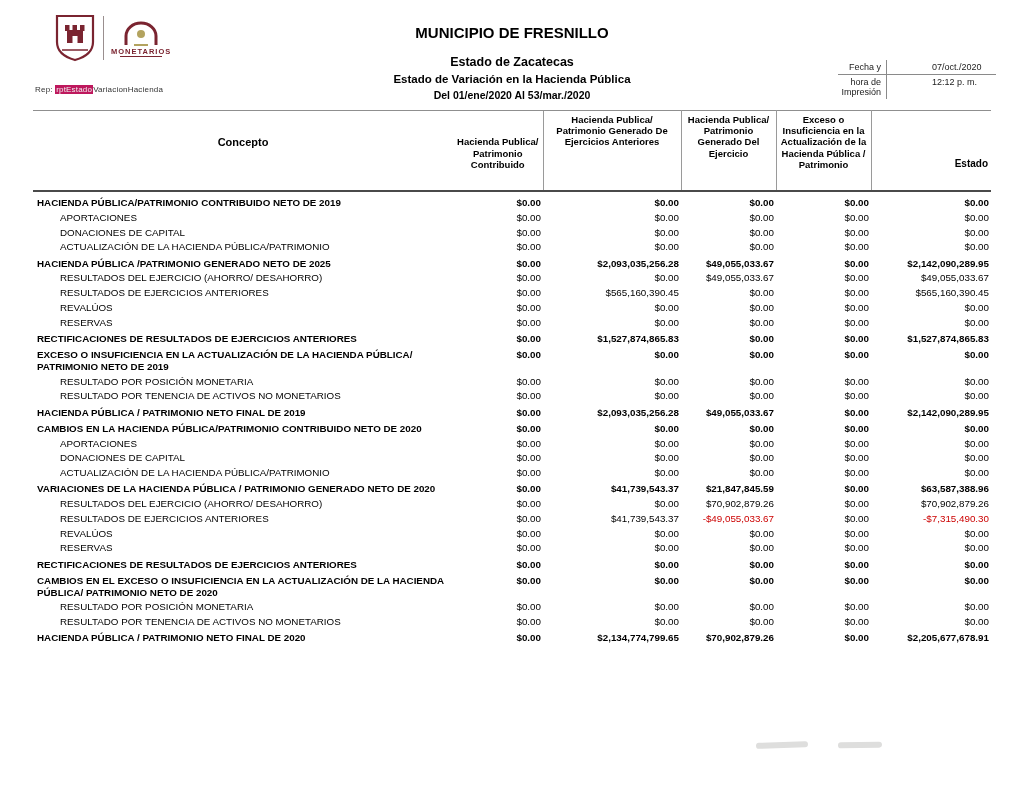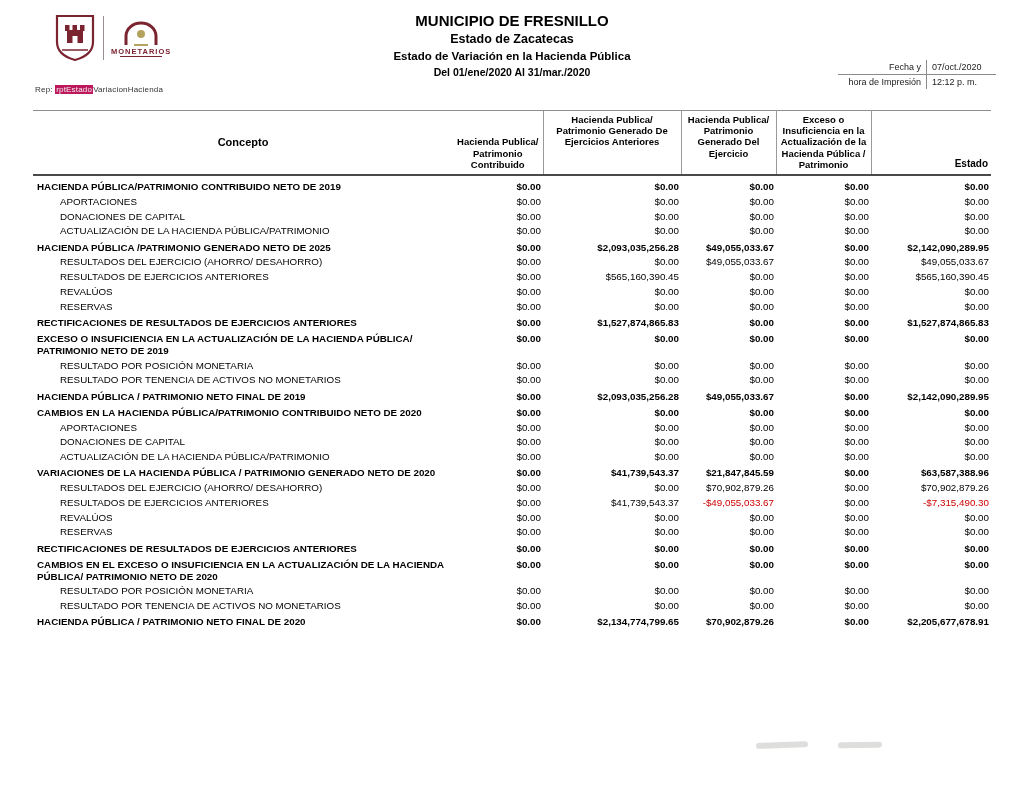--- a/index.html
+++ b/index.html
@@ -13,27 +13,27 @@
   .report-header{position:relative;height:96px;}
   .logos{
     position:absolute;left:54px;top:12px;display:flex;align-items:center;gap:7px;height:52px;
   }
   .logo-divider{width:1px;height:44px;background:#9a8f8f;}
   .logo-right{display:flex;flex-direction:column;align-items:center;line-height:1;}
   .logo-right .logo-word{font-size:7.5px;font-weight:bold;letter-spacing:1px;color:#7a2430;margin-top:1px;}
   .logo-right .logo-rule{width:42px;height:1px;background:#7a2430;margin-top:1px;}
 
   .titles{text-align:center;padding-top:12px;line-height:1.25;}
-  .titles h1{font-size:15px;margin:0;font-weight:bold;}
+  .titles h1{font-size:15px;margin:12px;font-weight:bold;}
   .titles h2{font-size:12.5px;margin:1px 0 0;font-weight:bold;}
   .titles h3{font-size:11.5px;margin:2px 0 0;font-weight:bold;}
   .titles h4{font-size:10.5px;margin:2px 0 0;font-weight:bold;}
 
   .print-info{position:absolute;right:28px;top:60px;width:158px;font-size:9px;color:#222;}
-  .pi-row{display:flex;align-items:stretch;}
+  .pi-row{display:flex;align-items:stretch;gap:40px;}
   .pi-row1{border-bottom:1px solid #8a8a8a;}
   .pi-label{flex:1;text-align:right;padding:2px 5px 2px 0;border-right:1px solid #8a8a8a;}
   .pi-value{width:64px;text-align:left;padding:2px 0 2px 5px;}
 
   .rep-line{position:absolute;left:35px;top:85px;font-size:8px;color:#333;letter-spacing:.2px;}
   .rep-hl{background:#be185d;color:#f0f0f0;padding:0 1px;}
 
   
   .report-table{
     border-collapse:collapse;table-layout:fixed;width:958px;margin:14px 0 0 33px;
@@ -41,21 +41,21 @@
   .report-table col.c-concept{width:420px;}
   .report-table col.c-2{width:90px;}
   .report-table col.c-3{width:138px;}
   .report-table col.c-4{width:95px;}
   .report-table col.c-5{width:95px;}
   .report-table col.c-6{width:120px;}
 
   thead th{
     font-size:9.5px;font-weight:bold;line-height:1.18;vertical-align:top;
     border-top:1px solid #8f8f8f;border-bottom:2px solid #4a4a4a;
-    padding:3px 3px 4px;text-align:center;
+    padding:3px 3px 20px;text-align:center;
   }
   .th-concept{vertical-align:middle;font-size:11px;}
   .th-c2{vertical-align:bottom;}
   .th-c3{border-left:1px solid #9a9a9a;border-right:1px solid #9a9a9a;padding-left:12px;padding-right:12px;}
   .th-c4{border-right:1px solid #9a9a9a;}
   .th-c5{border-right:1px solid #9a9a9a;}
   .th-total{vertical-align:bottom;text-align:right;font-size:10px;padding-right:3px;}
 
   tbody td{
     font-size:9.8px;line-height:1.2;vertical-align:top;padding:1.5px 0;
@@ -98,21 +98,21 @@
         </svg>
         <span class="logo-word">MONETARIOS</span>
         <span class="logo-rule"></span>
       </div>
     </div>
 
     <div class="titles">
       <h1>MUNICIPIO DE FRESNILLO</h1>
       <h2>Estado de Zacatecas</h2>
       <h3>Estado de Variación en la Hacienda Pública</h3>
-      <h4>Del 01/ene/2020 Al 31/mar./2020</h4>
+      <h4>Del 01/ene/2020 Al 53/mar./2020</h4>
     </div>
 
     <div class="print-info">
       <div class="pi-row pi-row1">
         <span class="pi-label">Fecha y</span>
         <span class="pi-value">07/oct./2020</span>
       </div>
       <div class="pi-row">
         <span class="pi-label">hora de Impresión</span>
         <span class="pi-value">12:12 p. m.</span>

